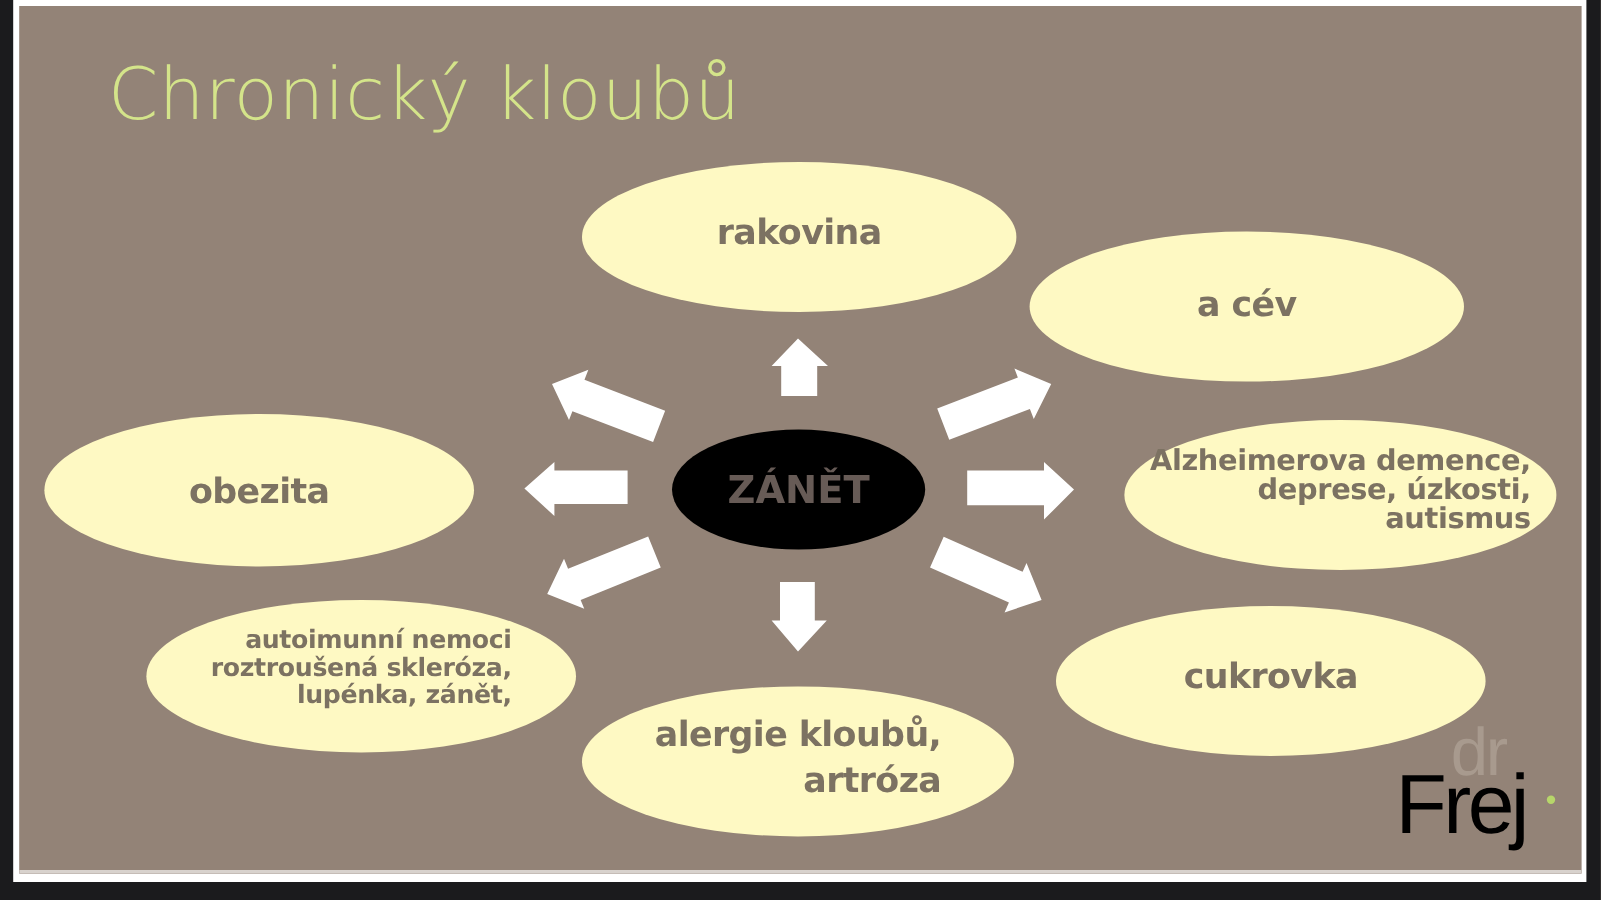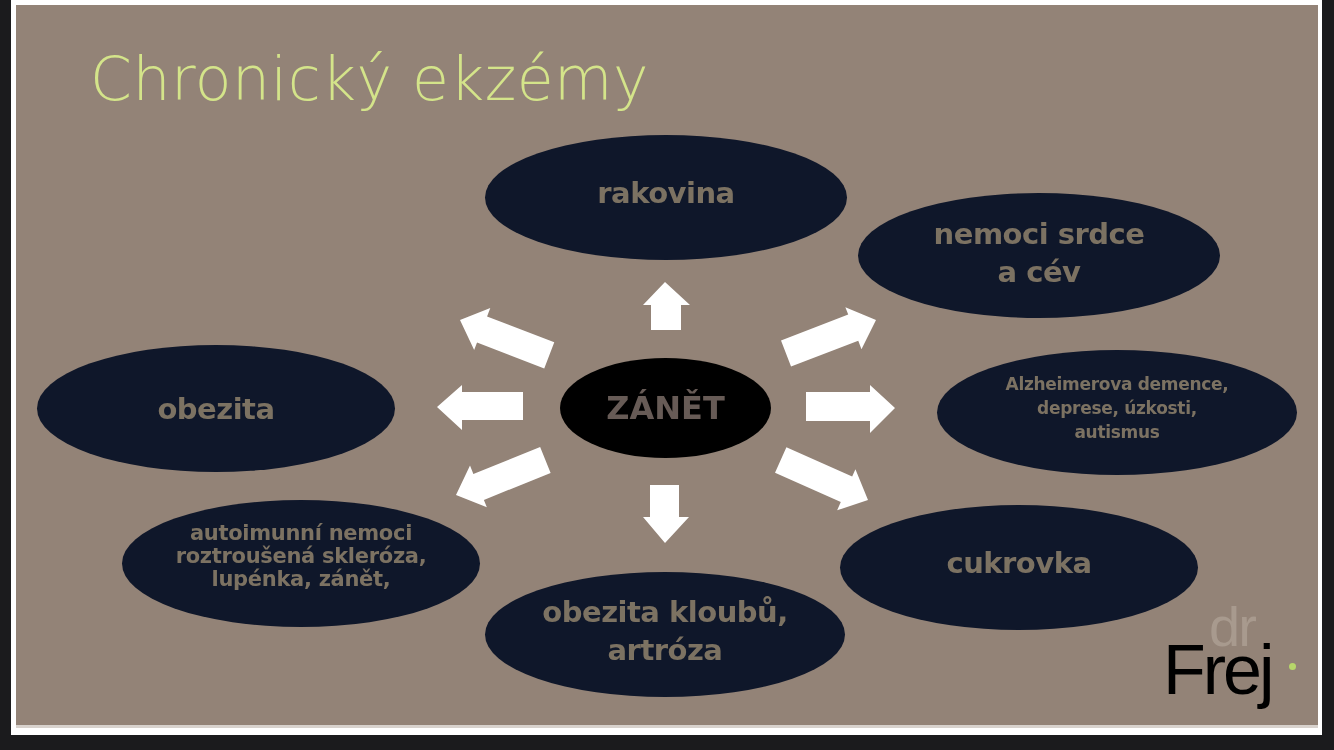--- a/index.html
+++ b/index.html
@@ -40,31 +40,31 @@
       line-height: 1;
       -webkit-text-stroke: 0px;
     }
     .arrows {
       position: absolute; left: 0; top: 0;
       width: 1302px; height: 723px;
     }
     .node {
       position: absolute;
       border-radius: 50%;
-      background: #0f172a;
+      background: #fef9c3;
       display: flex; align-items: center; justify-content: center;
-      text-align: center;
+      text-align: right;
       color: #7c7262;
       font-family: "DejaVu Sans", sans-serif;
       font-weight: bold;
       box-sizing: border-box;
     }
     .node .lbl { display: block; }
     .node.big { font-size: 29px; line-height: 38px; letter-spacing: -0.5px; }
-    .node.small { font-size: 17px; line-height: 24px; letter-spacing: -0.3px; }
+    .node.small { font-size: 24px; line-height: 24px; letter-spacing: -0.3px; }
     .node.smaller { font-size: 21px; line-height: 23px; letter-spacing: -0.3px; }
     .center {
       position: absolute;
       border-radius: 50%;
       background: #000000;
       display: flex; align-items: center; justify-content: center;
       color: #675b56;
       font-weight: bold;
       font-size: 32px;
       letter-spacing: 0px;
@@ -100,21 +100,21 @@
       line-height: 1;
     }
   </style>
 </head>
 <body>
 
 <div class="frame"></div>
 
 <div class="slide">
 
-  <h1 class="title">Chronický ekzémy</h1>
+  <h1 class="title">Chronický kloubů</h1>
 
   <svg class="arrows" viewBox="0 0 1302 723" xmlns="http://www.w3.org/2000/svg">
 
     <polygon fill="#ffffff" points="649,277 627,300 635,300 635,325 665,325 665,300 674,300"></polygon>
 
     <polygon fill="#ffffff" points="634,480 663,480 663,512 673,512 649,538 627,512 634,512"></polygon>
 
     <polygon fill="#ffffff" points="421,402 446,380 446,387 507,387 507,415 446,415 446,425"></polygon>
 
     <polygon fill="#ffffff" points="790,387 854,387 854,380 879,403 854,428 854,416 790,416"></polygon>
@@ -141,42 +141,41 @@
   </div>
 
   <div class="node big" style="left:469px; top:130px; width:362px; height:125px; padding-bottom:10px;">
     <div>
       <span class="lbl">rakovina</span>
     </div>
   </div>
 
   <div class="node big" style="left:842px; top:188px; width:362px; height:125px; padding-bottom:6px;">
     <div>
-      <span class="lbl">nemoci srdce</span>
       <span class="lbl">a cév</span>
     </div>
   </div>
 
   <div class="node small" style="left:921px; top:345px; width:360px; height:125px; padding-bottom:10px;">
     <div>
       <span class="lbl">Alzheimerova demence,</span>
       <span class="lbl">deprese, úzkosti,</span>
       <span class="lbl">autismus</span>
     </div>
   </div>
 
-  <div class="node big" style="left:824px; top:500px; width:358px; height:125px; padding-bottom:10px;">
+  <div class="node big" style="left:864px; top:500px; width:358px; height:125px; padding-bottom:10px;">
     <div>
       <span class="lbl">cukrovka</span>
     </div>
   </div>
 
   <div class="node big" style="left:469px; top:567px; width:360px; height:125px; padding-bottom:8px;">
     <div>
-      <span class="lbl">obezita kloubů,</span>
+      <span class="lbl">alergie kloubů,</span>
       <span class="lbl">artróza</span>
     </div>
   </div>
 
   <div class="node smaller" style="left:106px; top:495px; width:358px; height:127px; padding-bottom:14px;">
     <div>
       <span class="lbl">autoimunní nemoci</span>
       <span class="lbl">roztroušená skleróza,</span>
       <span class="lbl">lupénka, zánět,</span>
     </div>

